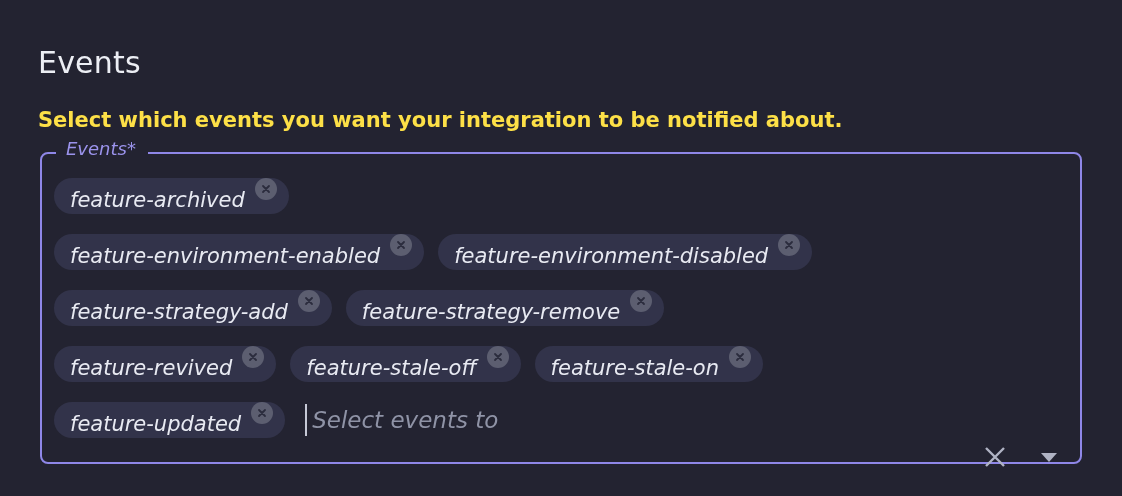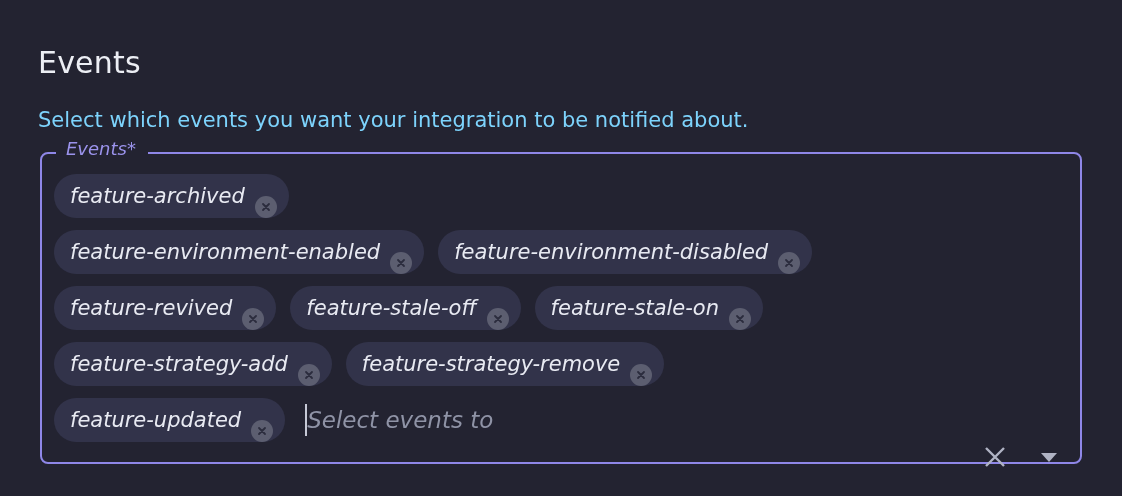--- a/index.html
+++ b/index.html
@@ -32,22 +32,22 @@
     font-weight: 400;
     white-space: nowrap;
   }
 
   .section-desc {
     position: absolute;
     left: 38px;
     top: 104px;
     font-size: 21px;
     line-height: 32px;
-    color: #7dd3fc;
-    font-weight: 400;
+    color: #fde047;
+    font-weight: 700;
     white-space: nowrap;
   }
 
   
   .field-wrap {
     position: absolute;
     left: 40px;
     top: 152px;
     width: 1042px;
     height: 312px;
@@ -101,22 +101,22 @@
     align-items: center;
     height: 44px;
     margin-bottom: 12px;
     gap: 14px;
     white-space: nowrap;
   }
   .chip-row:last-child { margin-bottom: 0; }
 
   .chip {
     display: inline-flex;
-    align-items: flex-end;
-    height: 44px;
+    align-items: flex-start;
+    height: 36px;
     padding: 0 12px 0 16px;
     border-radius: 22px;
     background: #32334a;
     color: #e8eaf2;
     font-size: 21px;
     line-height: 44px;
     box-sizing: border-box;
     flex: 0 0 auto;
   }
 
@@ -150,20 +150,21 @@
   }
 
   .caret {
     width: 2px;
     height: 32px;
     background: #c6c9d6;
     flex: 0 0 auto;
   }
 
   .placeholder-text {
+    margin-left: 5px;
     font-size: 23px;
     line-height: 44px;
     color: #8f93a6;
     white-space: nowrap;
   }
 
   
   .row-controls {
     position: absolute;
     right: 22px;
@@ -228,55 +229,55 @@
             <span class="chip-label">feature-environment-disabled</span>
             <span class="chip-close">
               <svg width="14" height="14" viewBox="0 0 14 14" aria-hidden="true">
                 <path d="M4 4 L10 10 M10 4 L4 10" stroke="#2b2c3d" stroke-width="1.8" stroke-linecap="round" fill="none"></path>
               </svg>
             </span>
           </span>
         </div>
         <div class="chip-row">
           <span class="chip">
+            <span class="chip-label">feature-strategy-add</span>
+            <span class="chip-close">
+              <svg width="14" height="14" viewBox="0 0 14 14" aria-hidden="true">
+                <path d="M4 4 L10 10 M10 4 L4 10" stroke="#2b2c3d" stroke-width="1.8" stroke-linecap="round" fill="none"></path>
+              </svg>
+            </span>
+          </span>
+          <span class="chip">
+            <span class="chip-label">feature-strategy-remove</span>
+            <span class="chip-close">
+              <svg width="14" height="14" viewBox="0 0 14 14" aria-hidden="true">
+                <path d="M4 4 L10 10 M10 4 L4 10" stroke="#2b2c3d" stroke-width="1.8" stroke-linecap="round" fill="none"></path>
+              </svg>
+            </span>
+          </span>
+        </div>
+        <div class="chip-row">
+          <span class="chip">
             <span class="chip-label">feature-revived</span>
             <span class="chip-close">
               <svg width="14" height="14" viewBox="0 0 14 14" aria-hidden="true">
                 <path d="M4 4 L10 10 M10 4 L4 10" stroke="#2b2c3d" stroke-width="1.8" stroke-linecap="round" fill="none"></path>
               </svg>
             </span>
           </span>
           <span class="chip">
             <span class="chip-label">feature-stale-off</span>
             <span class="chip-close">
               <svg width="14" height="14" viewBox="0 0 14 14" aria-hidden="true">
                 <path d="M4 4 L10 10 M10 4 L4 10" stroke="#2b2c3d" stroke-width="1.8" stroke-linecap="round" fill="none"></path>
               </svg>
             </span>
           </span>
           <span class="chip">
             <span class="chip-label">feature-stale-on</span>
-            <span class="chip-close">
-              <svg width="14" height="14" viewBox="0 0 14 14" aria-hidden="true">
-                <path d="M4 4 L10 10 M10 4 L4 10" stroke="#2b2c3d" stroke-width="1.8" stroke-linecap="round" fill="none"></path>
-              </svg>
-            </span>
-          </span>
-        </div>
-        <div class="chip-row">
-          <span class="chip">
-            <span class="chip-label">feature-strategy-add</span>
-            <span class="chip-close">
-              <svg width="14" height="14" viewBox="0 0 14 14" aria-hidden="true">
-                <path d="M4 4 L10 10 M10 4 L4 10" stroke="#2b2c3d" stroke-width="1.8" stroke-linecap="round" fill="none"></path>
-              </svg>
-            </span>
-          </span>
-          <span class="chip">
-            <span class="chip-label">feature-strategy-remove</span>
             <span class="chip-close">
               <svg width="14" height="14" viewBox="0 0 14 14" aria-hidden="true">
                 <path d="M4 4 L10 10 M10 4 L4 10" stroke="#2b2c3d" stroke-width="1.8" stroke-linecap="round" fill="none"></path>
               </svg>
             </span>
           </span>
         </div>
         <div class="chip-row">
           <span class="chip">
             <span class="chip-label">feature-updated</span>

